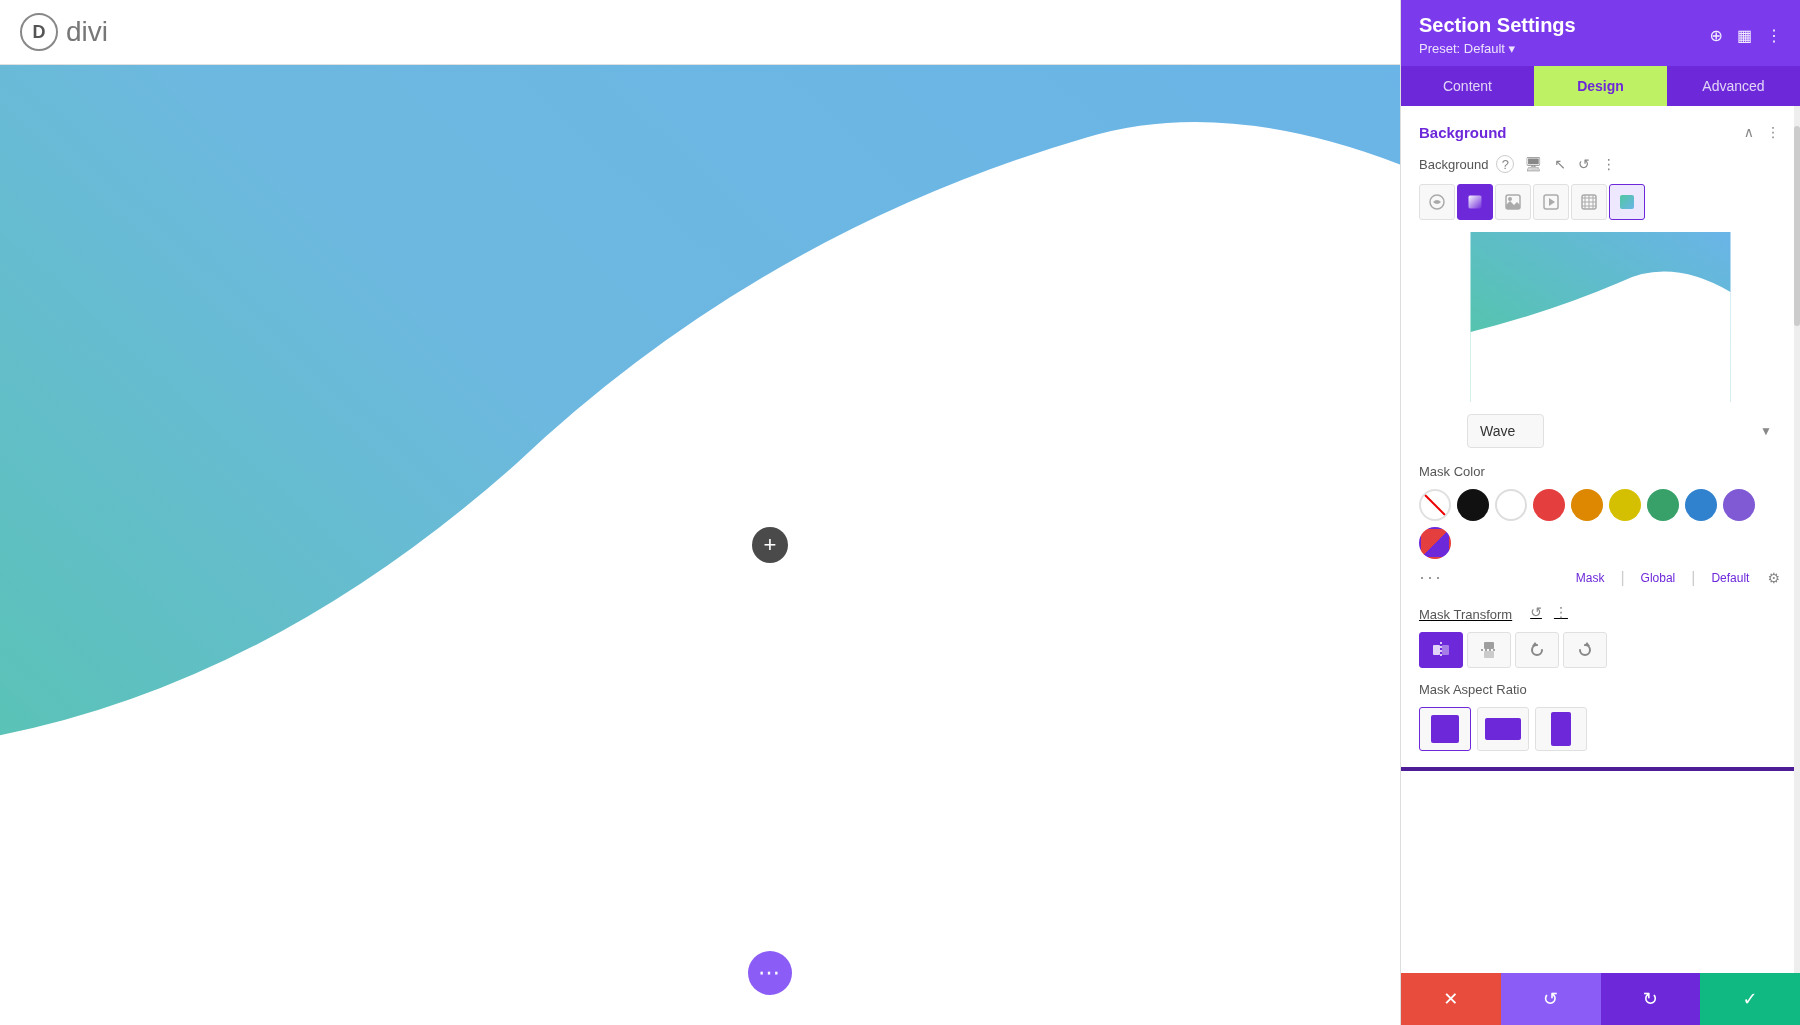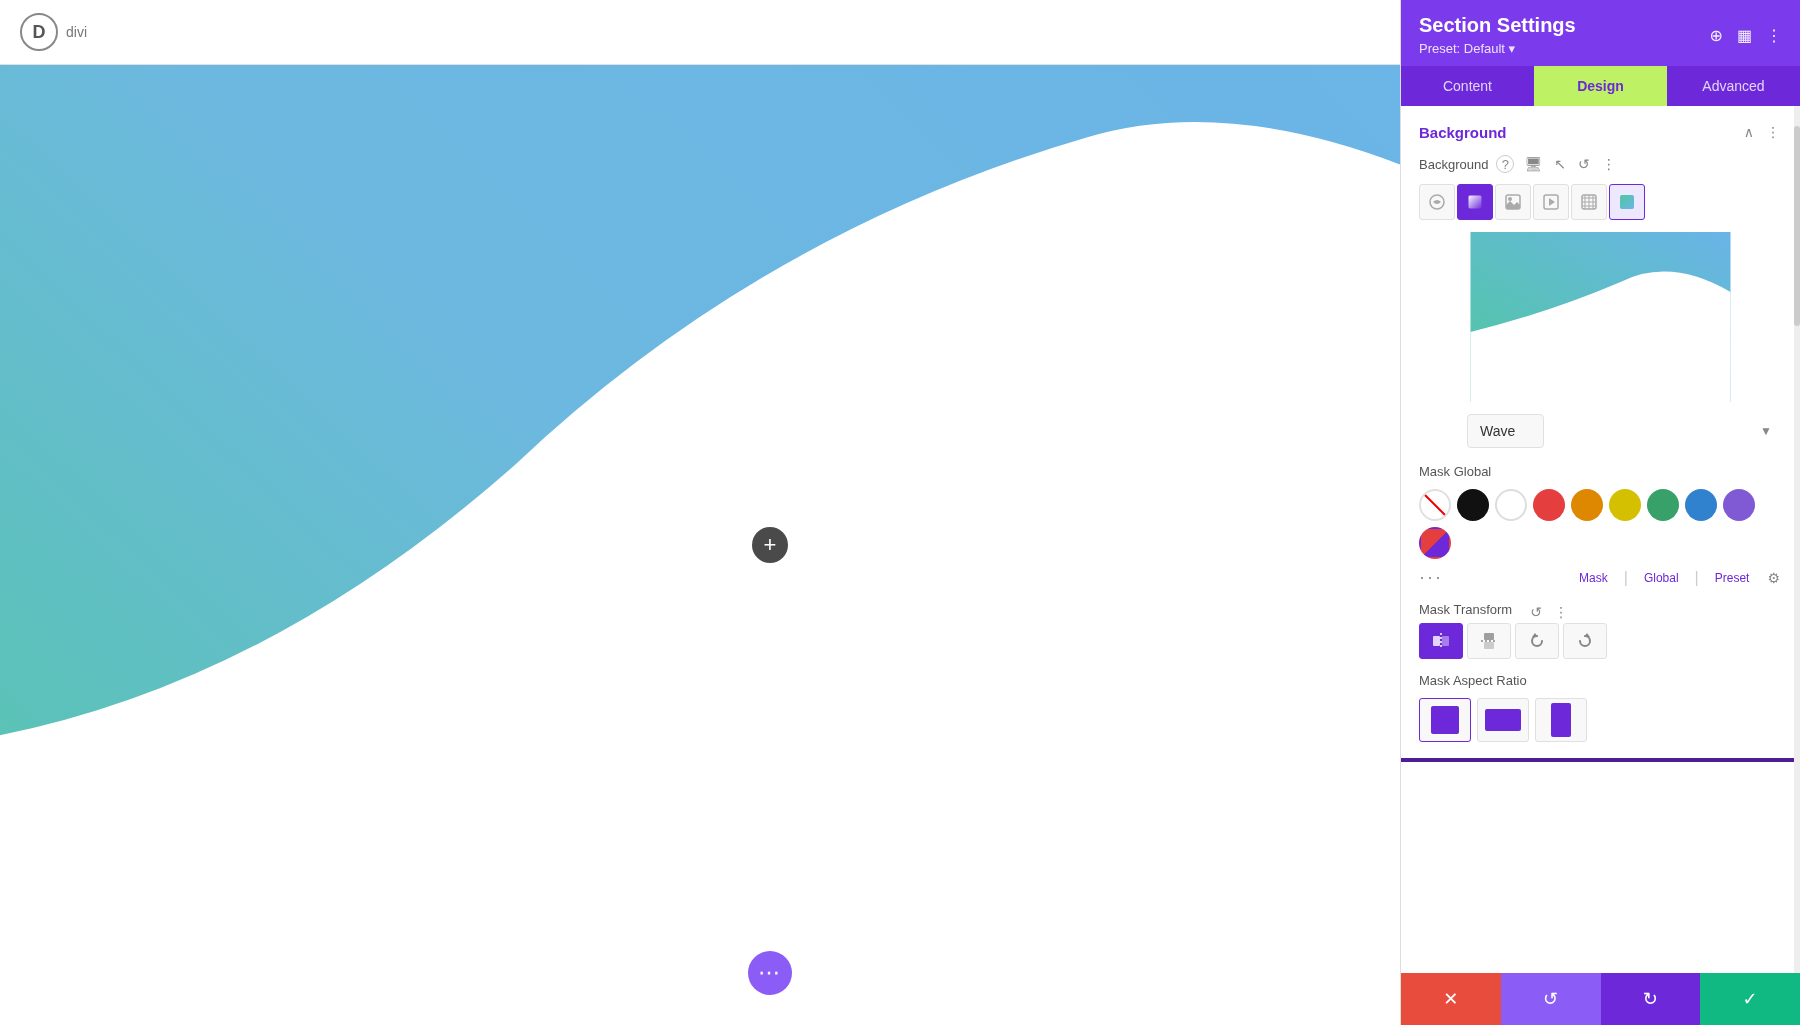--- a/index.html
+++ b/index.html
@@ -363,23 +363,24 @@
     }
 
     .settings-icon {
       color: #888;
       font-size: 14px;
       cursor: pointer;
     }
 
     .mask-transform-row {
       display: flex;
-      align-items: flex-start;
+      align-items: flex-end;
       gap: 8px;
-      margin-bottom: 1px;
+      margin-bottom: 10px;
+      text-decoration: underline;
     }
 
     .mask-transform-label {
       font-size: 13px;
       color: #555;
       font-weight: 500;
     }
 
     .transform-icons {
       display: flex;
@@ -491,21 +492,21 @@
 </head>
 <body>
 
 <div class="canvas-area">
 
   <div class="divi-header">
     <div class="divi-logo">
       <div class="divi-logo-circle">
         <span>D</span>
       </div>
-      <span style="font-size:14px; color:#777; font-weight:300;">divi</span>
+      <span style="font-size:28px; color:#777; font-weight:300;">divi</span>
     </div>
   </div>
 
   <div class="canvas-content">
     <svg class="wave-bg" viewBox="0 0 1030 960" preserveAspectRatio="xMidYMid slice" xmlns="http://www.w3.org/2000/svg">
       <defs>
         <linearGradient id="bgGrad" x1="0%" y1="100%" x2="100%" y2="0%">
           <stop offset="0%" style="stop-color:#50c8a0;stop-opacity:1"></stop>
           <stop offset="50%" style="stop-color:#6db8e0;stop-opacity:1"></stop>
           <stop offset="100%" style="stop-color:#6ab4e8;stop-opacity:1"></stop>
@@ -643,21 +644,21 @@
             <option>Curve</option>
             <option>Arrow</option>
             <option>Slant</option>
             <option>Book</option>
           </select>
           <span class="select-arrow">▼</span>
         </div>
       </div>
 
       <div>
-        <div class="mask-color-label">Mask Global</div>
+        <div class="mask-color-label">Mask Color</div>
         <div class="color-swatches">
 
           <div class="color-swatch transparent-swatch selected"></div>
 
           <div class="color-swatch" style="background:#111;"></div>
 
           <div class="color-swatch" style="background:#fff; border:2px solid #ddd;"></div>
 
           <div class="color-swatch" style="background:#e53e3e;"></div>
 
@@ -673,21 +674,21 @@
 
           <div class="color-swatch" style="background: linear-gradient(135deg, #e53e3e 50%, #6d28d9 50%);"></div>
         </div>
 
         <div class="color-tabs-row">
           <span class="color-dots">···</span>
           <button class="color-tab">Mask</button>
           <span class="color-tab-divider">|</span>
           <button class="color-tab">Global</button>
           <span class="color-tab-divider">|</span>
-          <button class="color-tab">Preset</button>
+          <button class="color-tab">Default</button>
           <button class="icon-btn settings-icon">⚙</button>
         </div>
       </div>
 
       <div>
         <div class="mask-transform-row">
           <span class="mask-transform-label">Mask Transform</span>
           <button class="icon-btn" style="margin-left:8px;">↺</button>
           <button class="icon-btn">⋮</button>
         </div>

